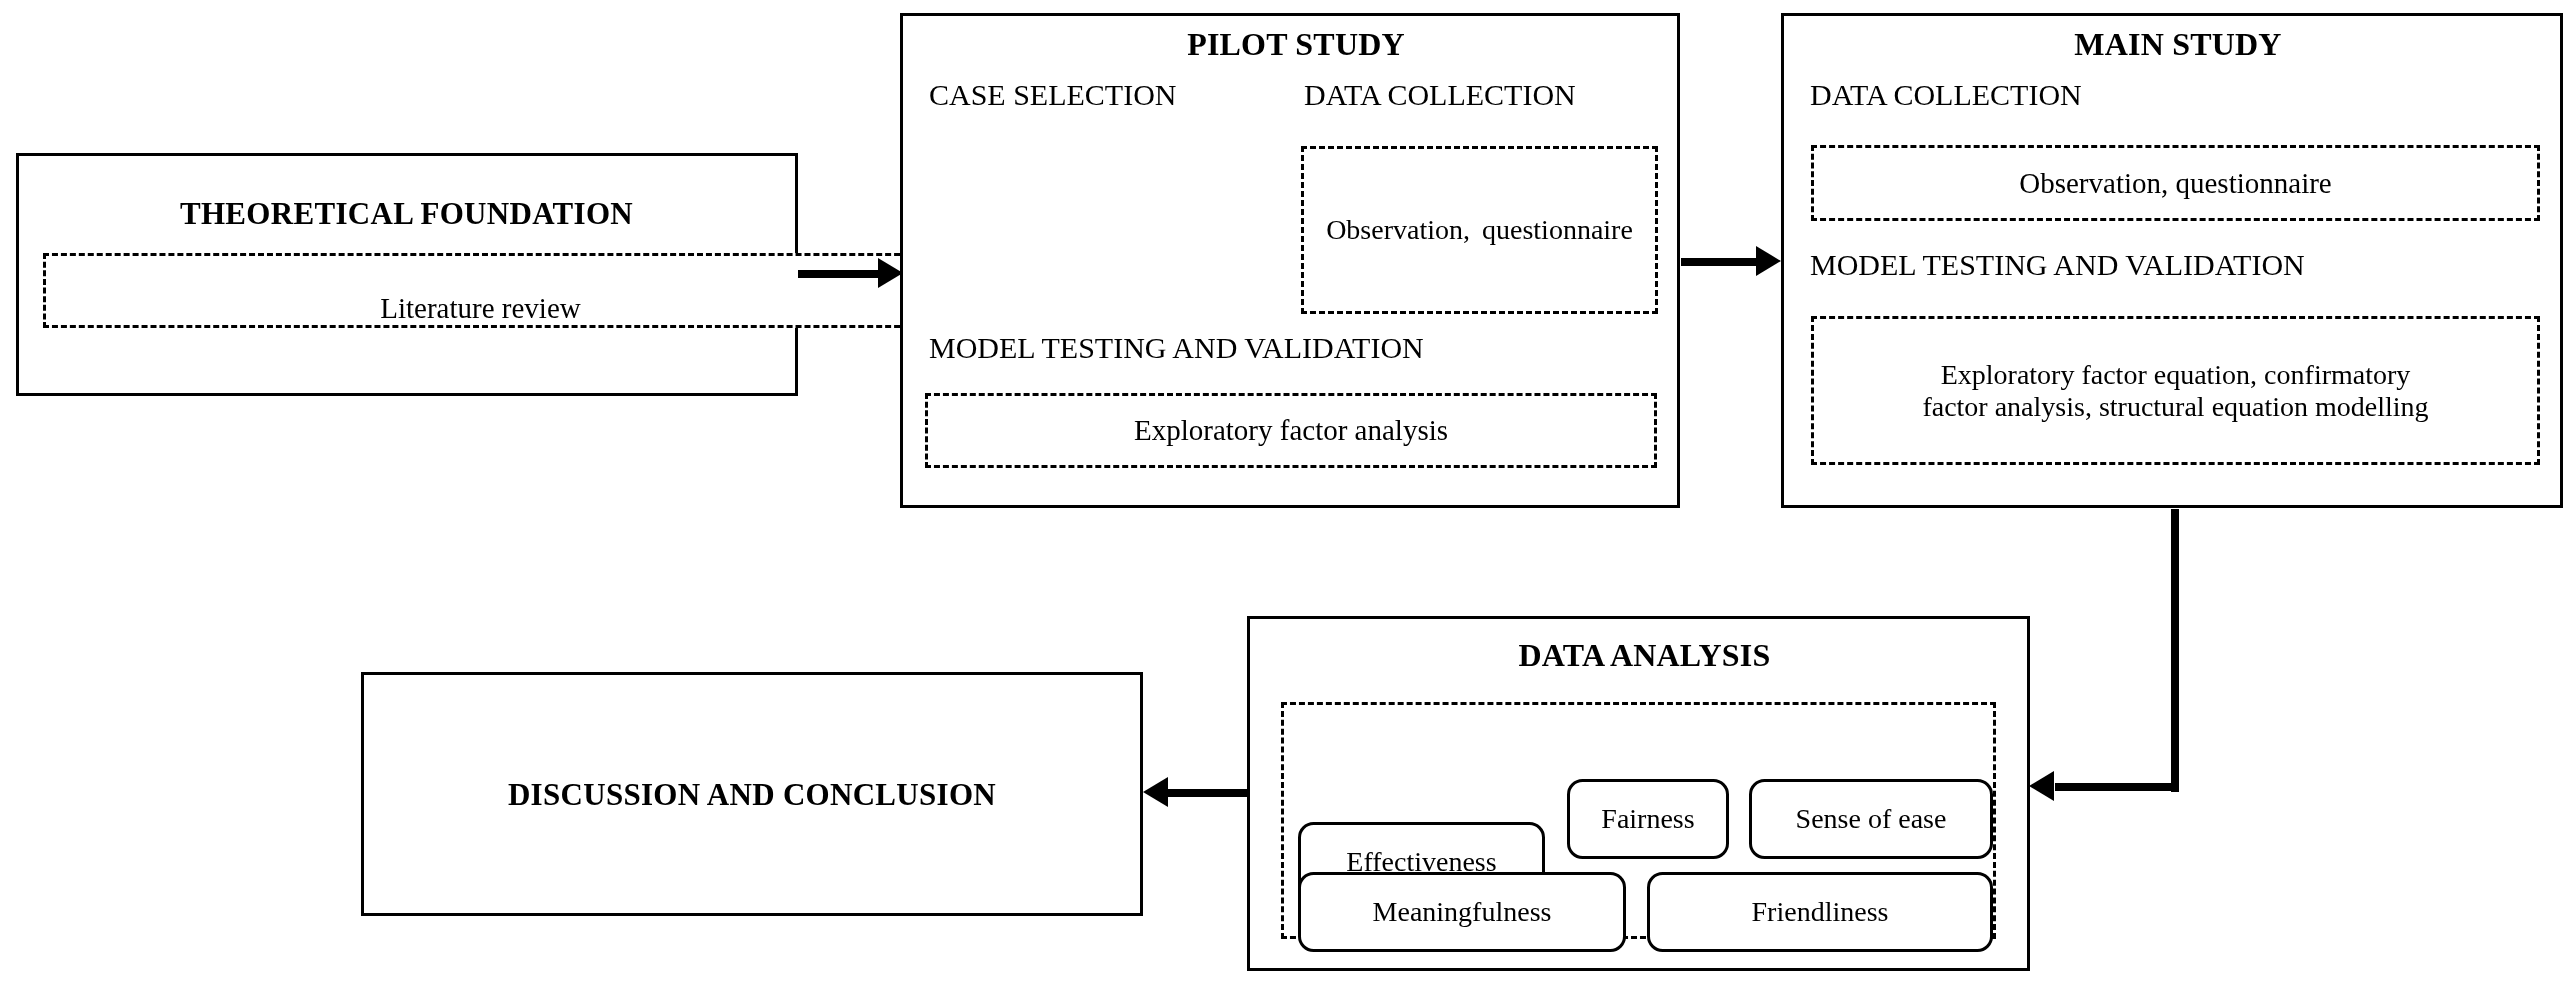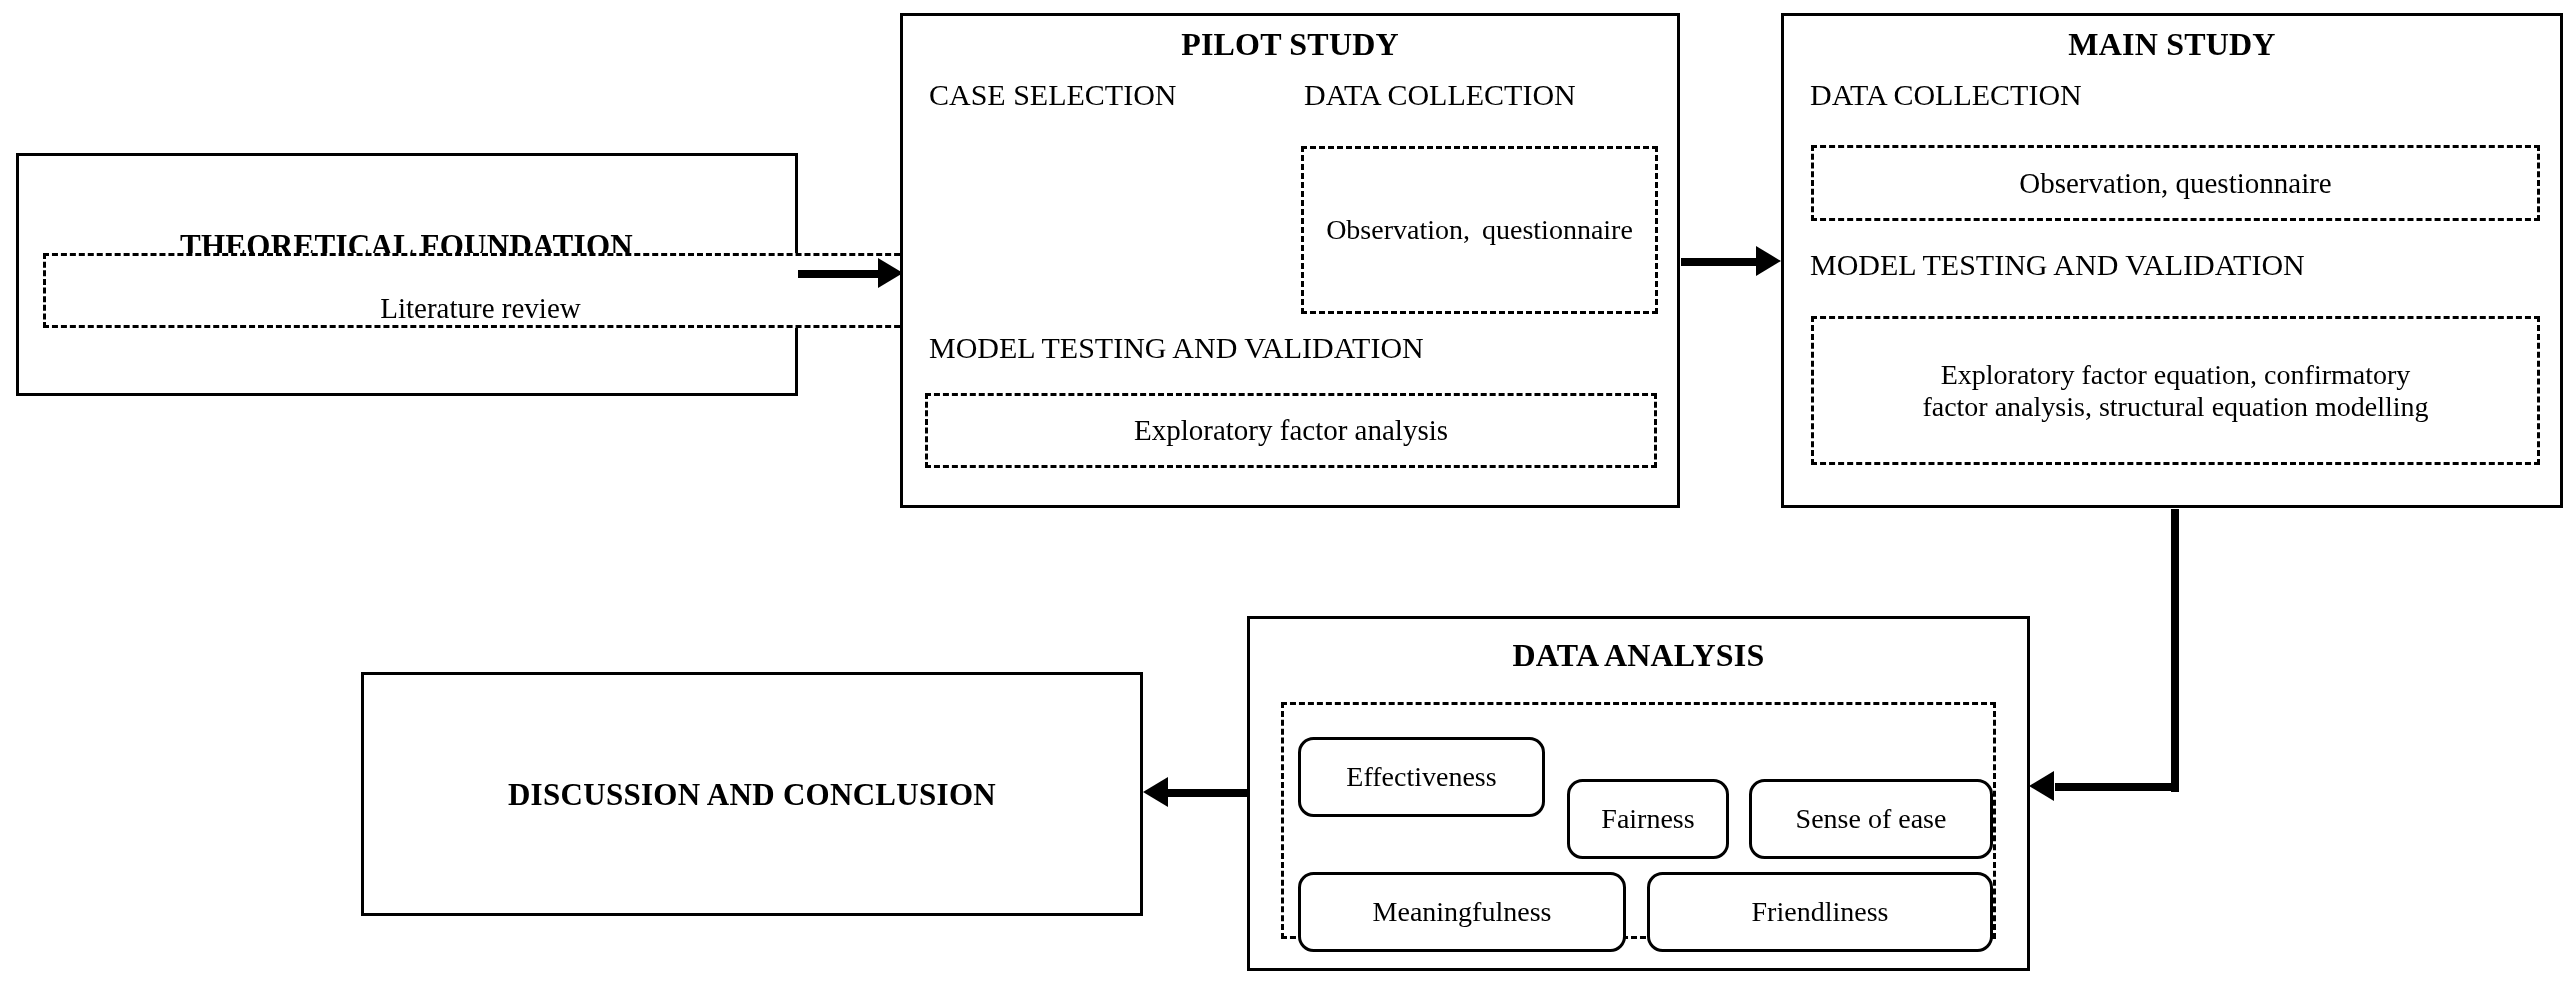--- a/index.html
+++ b/index.html
@@ -77,20 +77,21 @@
     white-space: nowrap;
     padding: 0 6px;
   }
   .centered-title {
     position: absolute;
     font-weight: bold;
     font-size: 32px;
     white-space: nowrap;
     text-align: center;
     letter-spacing: 0.2px;
+    padding-left: 6px;
   }
 
   
   .conn-h {
     position: absolute;
     height: 7.8px;
     background: #000000;
   }
   .conn-v {
     position: absolute;
@@ -114,21 +115,21 @@
     border-right: 25px solid #000000;
   }
 </style>
 </head>
 <body>
 
 <div id="canvas">
 
   <div class="stage-box" style="left:15.5px; top:153px; width:782px; height:243px;"></div>
 
-  <div class="title-bold" style="left:15.5px; top:196px; width:782px;margin-top:32px;">THEORETICAL FOUNDATION</div>
+  <div class="title-bold" style="left:15.5px; top:196px; width:782px;">THEORETICAL FOUNDATION</div>
 
   <div class="dashed-box" style="left:43px; top:253px; width:875px; height:75px;align-items:flex-end;">
     <span class="box-text">Literature review</span>
   </div>
 
   <div class="conn-h" style="left:798px; top:270px; width:85px;"></div>
   <div class="arrow-right" style="left:878px; top:258px;"></div>
 
   <div class="stage-box" style="left:900px; top:13px; width:780px; height:495px;"></div>
 
@@ -173,21 +174,21 @@
   <div class="conn-v" style="left:2171px; top:509px; width:7.8px; height:283px;"></div>
   <div class="conn-h" style="left:2055px; top:783px; width:123px;"></div>
   <div class="arrow-left" style="left:2029px; top:771px;"></div>
 
   <div class="stage-box" style="left:1247px; top:616px; width:783px; height:355px;"></div>
 
   <div class="centered-title" style="left:1247px; top:637px; width:783px;">DATA ANALYSIS</div>
 
   <div class="dashed-box" style="left:1281px; top:702px; width:715px; height:237px;"></div>
 
-  <div class="chip" style="left:1298px; top:737px; width:247px; height:80px;">
+  <div class="chip" style="left:1298px; top:822px; width:247px; height:80px;">
     <span class="chip-text">Effectiveness</span>
   </div>
 
   <div class="chip" style="left:1567px; top:779px; width:162px; height:80px;">
     <span class="chip-text">Fairness</span>
   </div>
 
   <div class="chip" style="left:1749px; top:779px; width:244px; height:80px;">
     <span class="chip-text">Sense of ease</span>
   </div>

